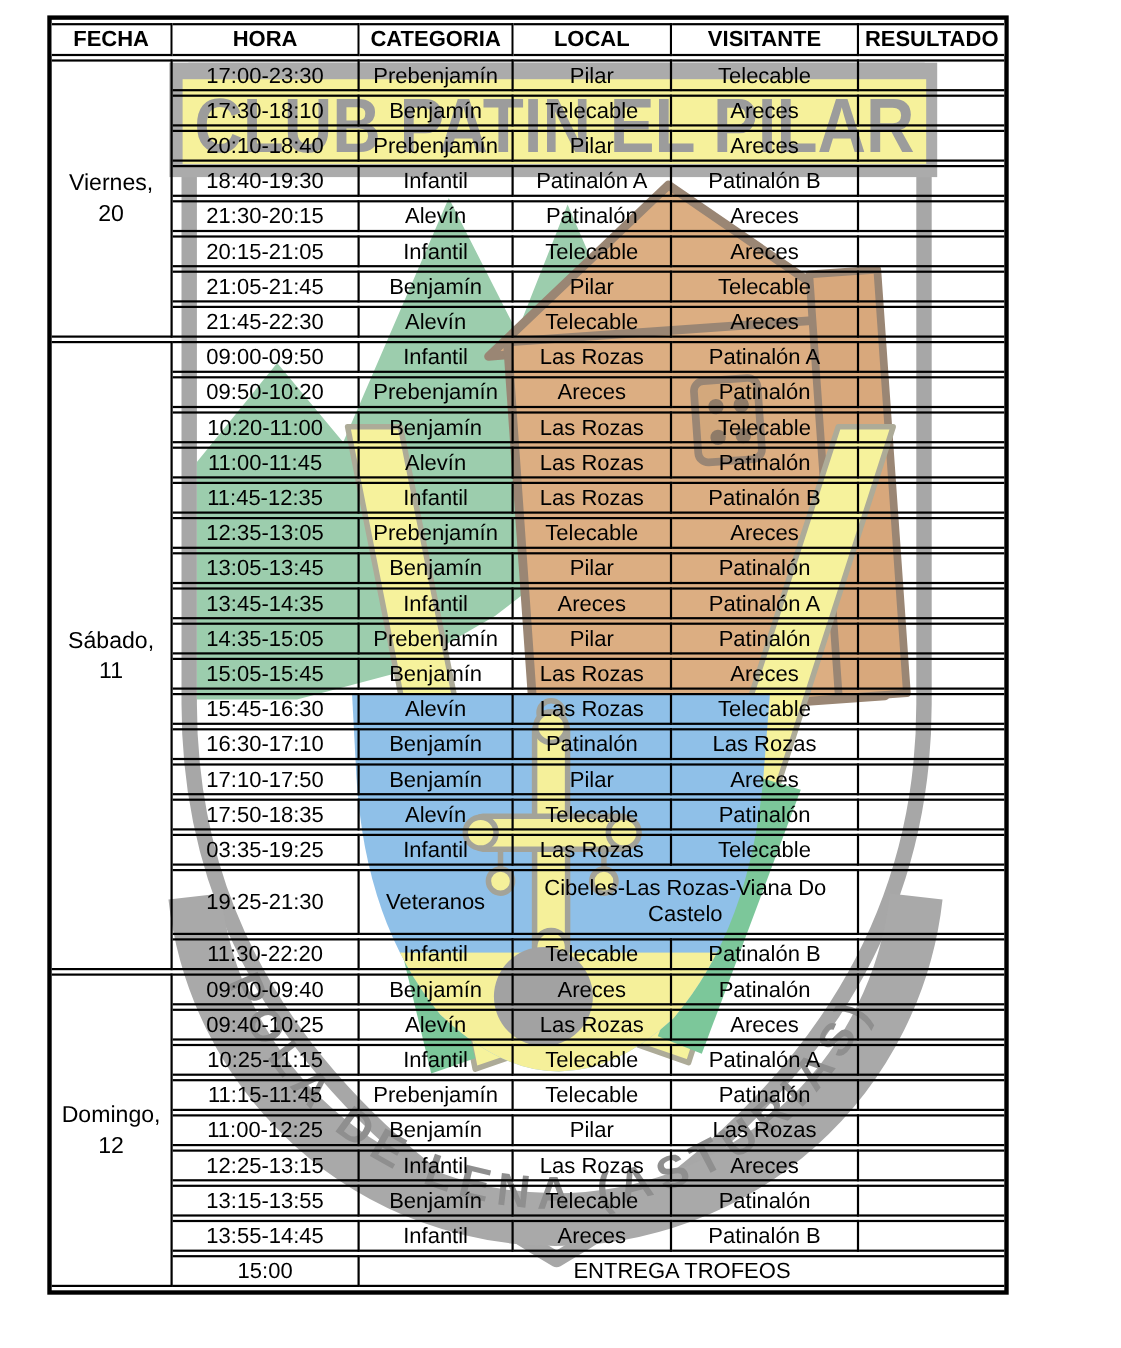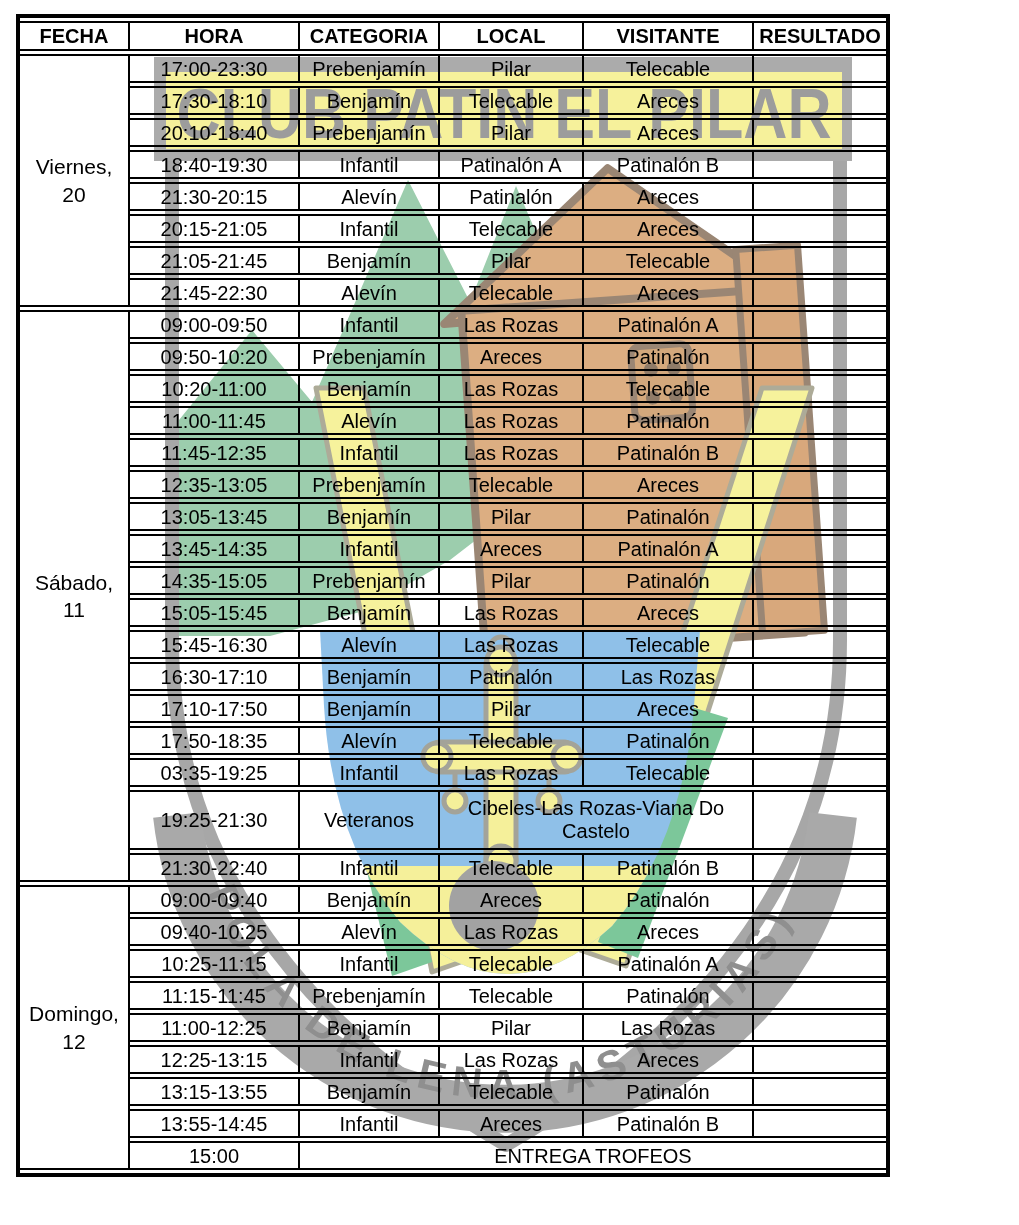--- a/index.html
+++ b/index.html
@@ -6,21 +6,21 @@
   .page{
     position:relative;
     width:1019px;height:1225px;
     background:#fff;
     overflow:hidden;
     font-family:"Liberation Sans",sans-serif;
     color:#000;
   }
   svg.crest{position:absolute;left:0;top:0;}
   .table-frame{
-    position:absolute;left:16px;top:14px;
+    position:absolute;left:43px;top:14px;
     width:866px;
     border:4px solid #000;
     background:transparent;
   }
   table.sched{
     width:866px;
     table-layout:fixed;
     border-collapse:separate;
     border-spacing:0 3px;
   }
@@ -312,21 +312,21 @@
             <td>Telecable</td>
             <td></td>
           </tr>
           <tr class="tall">
             <td>19:25-21:30</td>
             <td>Veteranos</td>
             <td colspan="2" class="wrap">Cibeles-Las Rozas-Viana Do Castelo</td>
             <td></td>
           </tr>
           <tr>
-            <td>21:30-22:40</td>
+            <td>11:30-22:20</td>
             <td>Infantil</td>
             <td>Telecable</td>
             <td>Patinalón B</td>
             <td></td>
           </tr>
           <tr>
             <td rowspan="9" class="fecha">
               <div>Domingo,</div>
               <div>12</div>
             </td>

